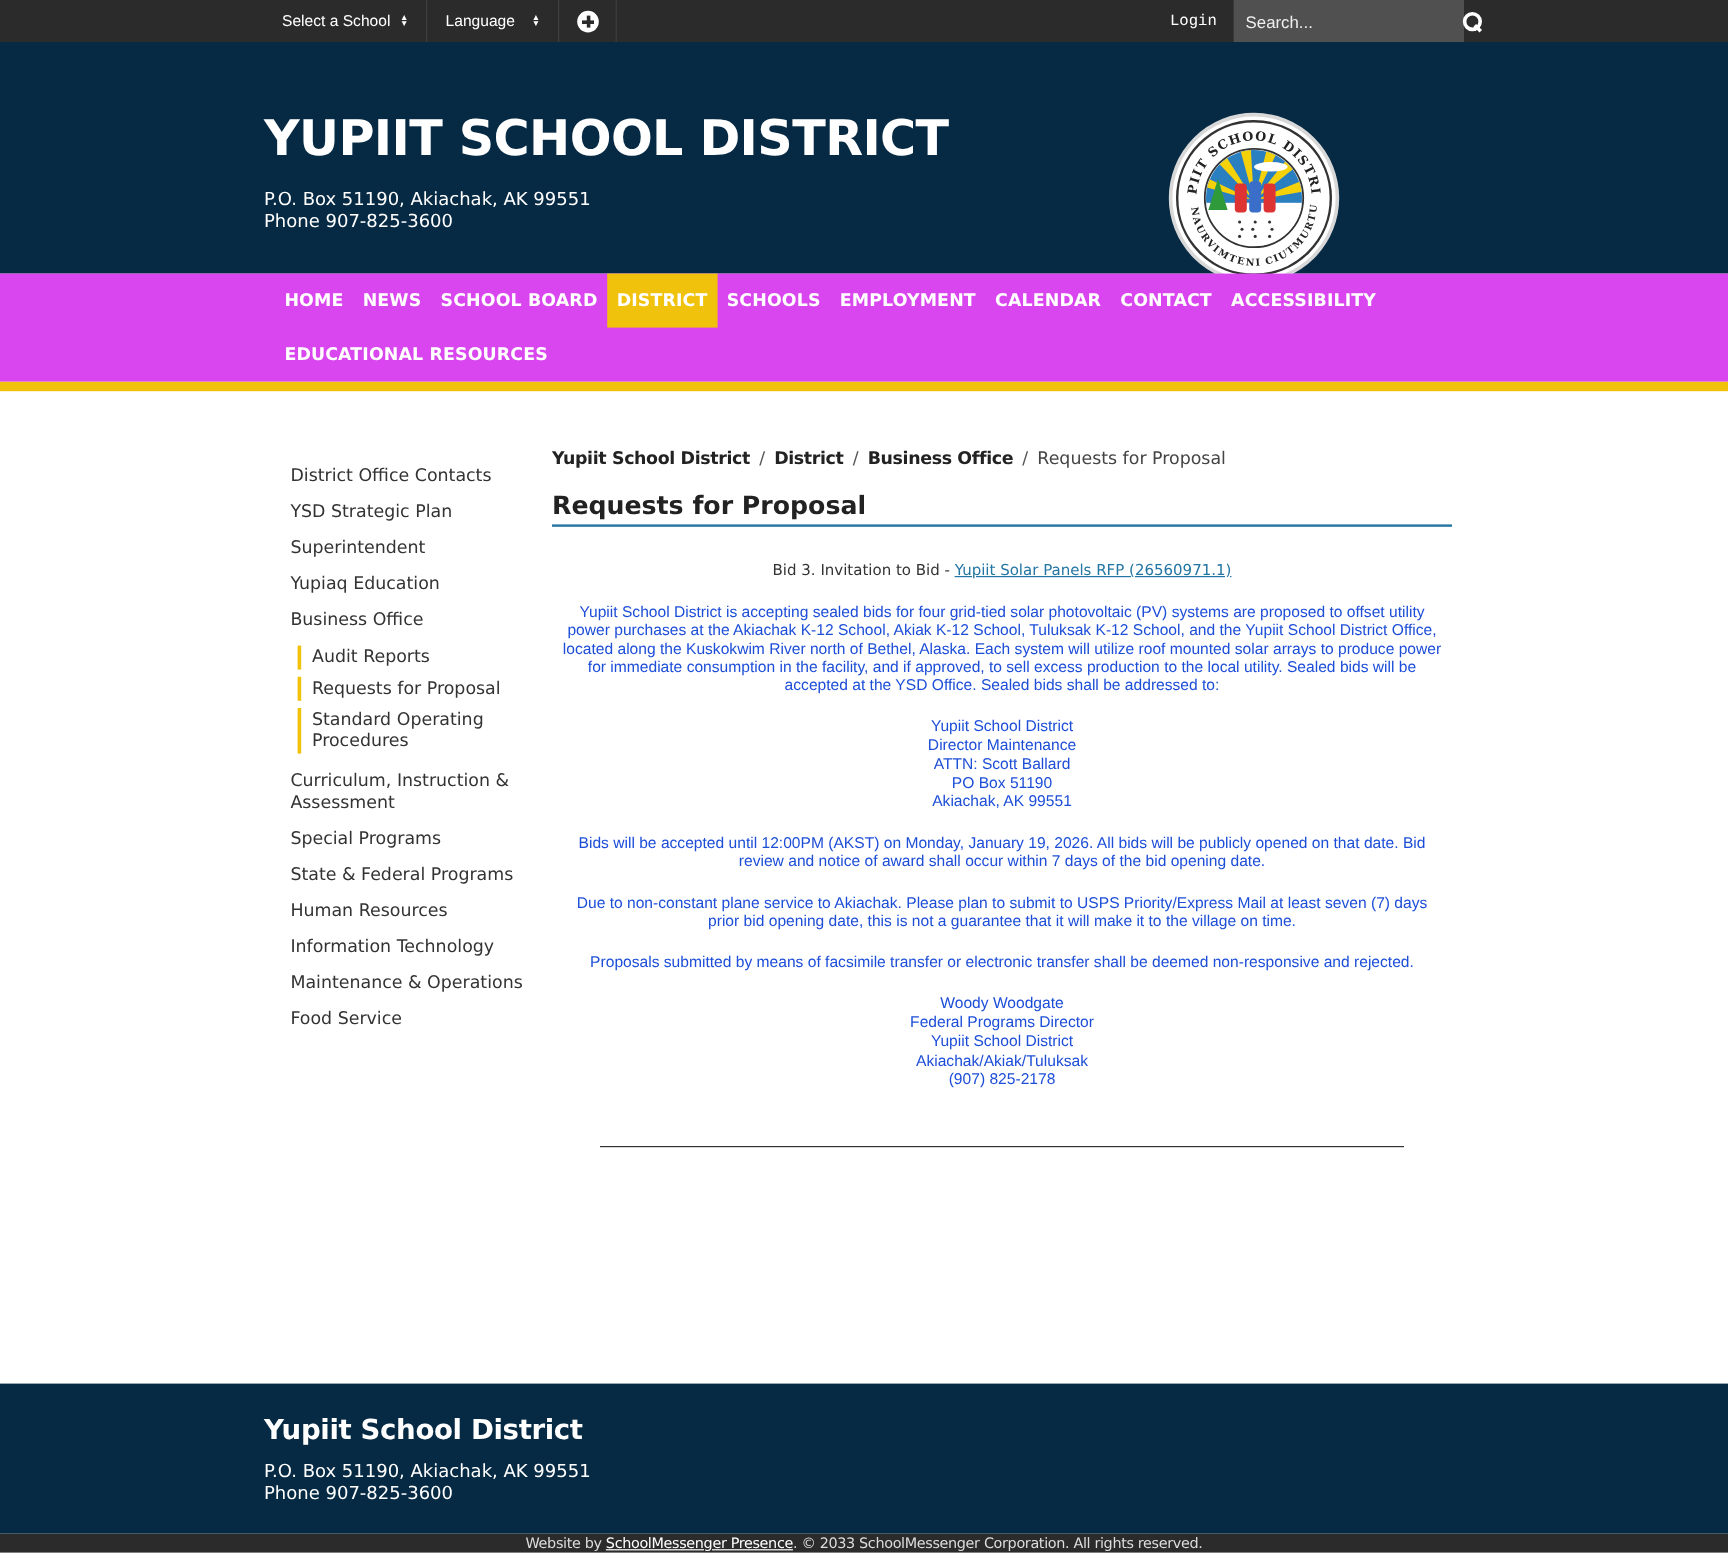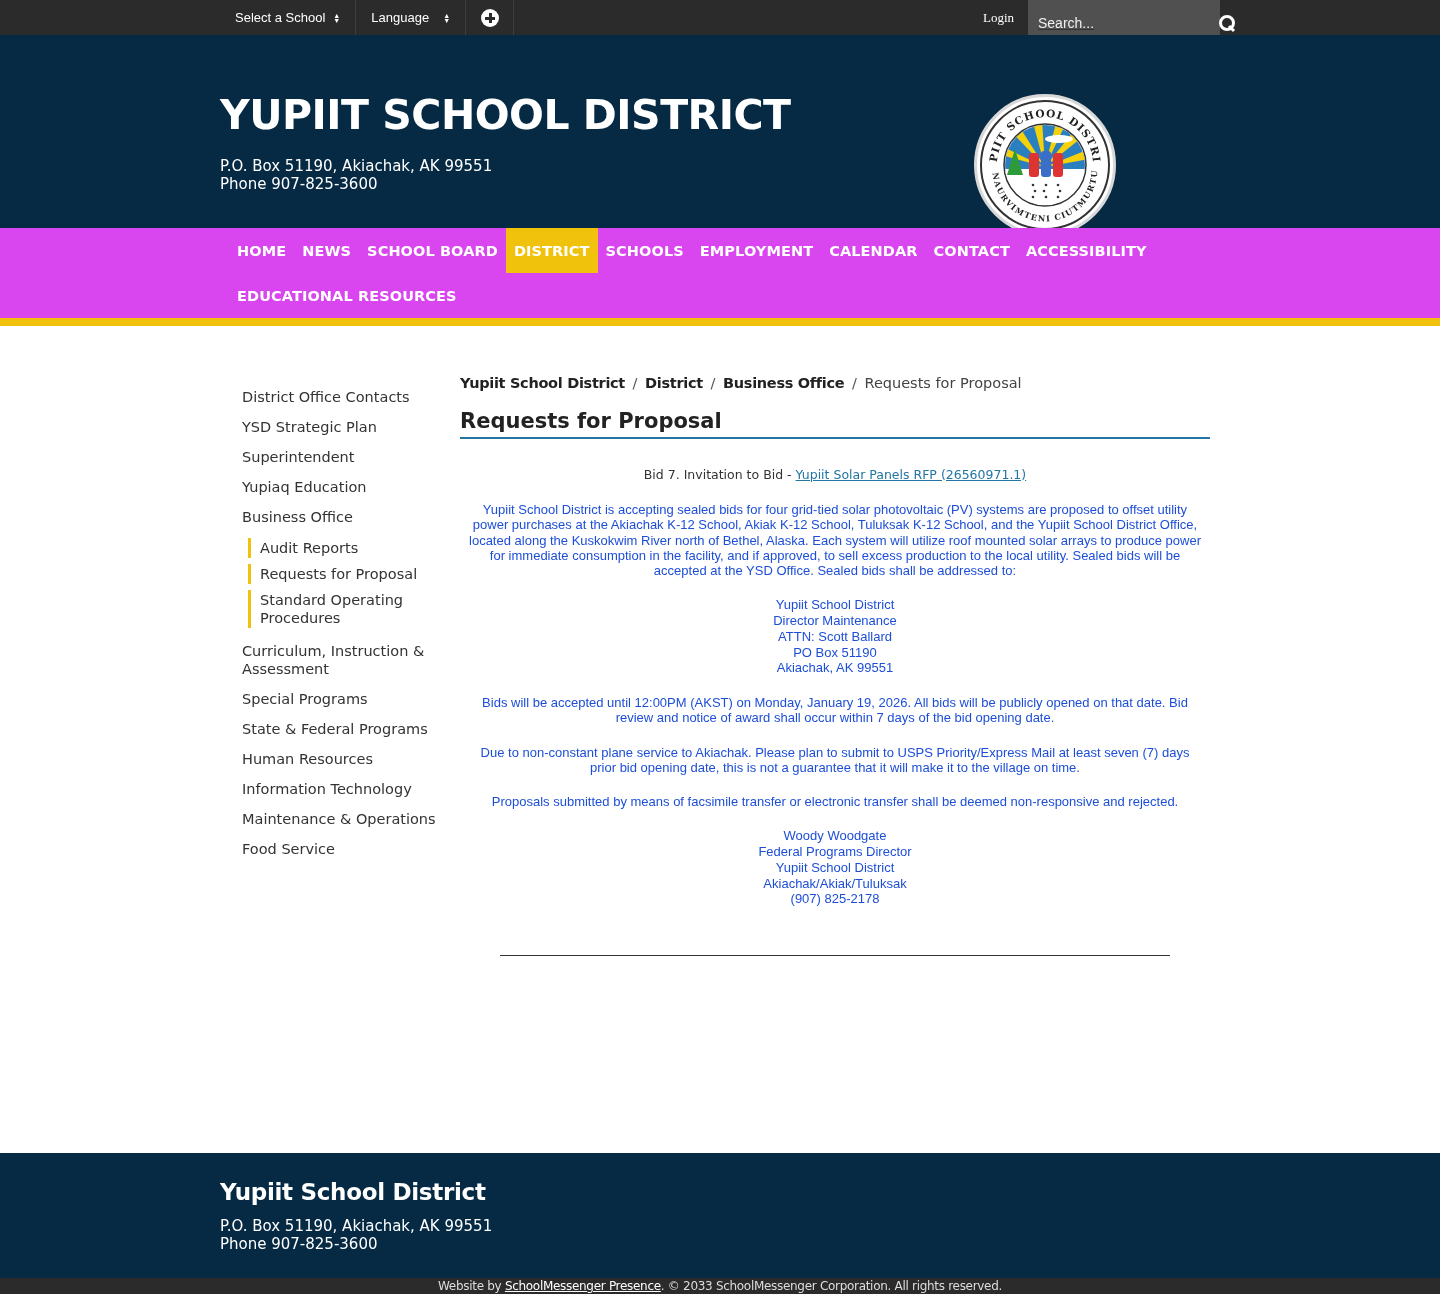--- a/index.html
+++ b/index.html
@@ -10,22 +10,22 @@
   .utility-bar { height: 35px; background: #2b2b2b; position: relative; }
   .utility-inner { position: absolute; left: 220px; right: 220px; top: 0; height: 35px; display: flex; align-items: center; }
   .util-select { height: 35px; display: flex; align-items: center; padding: 0 15px; color: #fff; font-family: "Liberation Sans", sans-serif; font-size: 13px; border-right: 1px solid #3e3e3e; cursor: pointer; }
   .util-select .updown { margin-left: 8px; display: inline-flex; flex-direction: column; align-items: center; line-height: 5px; font-size: 7px; }
   .util-plus { height: 35px; width: 48px; display: flex; align-items: center; justify-content: center; cursor: pointer; }
   .util-plus .circle { width: 18px; height: 18px; border-radius: 50%; background: #fff; position: relative; }
   .util-plus .circle::before, .util-plus .circle::after { content: ""; position: absolute; background: #2b2b2b; }
   .util-plus .circle::before { left: 4px; right: 4px; top: 8px; height: 3px; }
   .util-plus .circle::after { top: 4px; bottom: 4px; left: 8px; width: 3px; }
   .util-spacer { flex: 1; }
-  .util-login { color: #fff; font-family: Liberation Serif, serif; font-size: 13px; padding: 12px 14px; height: 35px; display: flex; align-items: center; cursor: pointer; }
-  .util-search { width: 192px; height: 35px; background: #505050; display: flex; align-items: flex-end; padding: 4px 10px; text-decoration: underline; }
+  .util-login { color: #fff; font-family: Liberation Mono, monospace; font-size: 13px; padding: 12px 14px; height: 35px; display: flex; align-items: center; cursor: pointer; }
+  .util-search { width: 192px; height: 35px; background: #505050; display: flex; align-items: center; padding: 4px 10px; }
   .util-search input { flex: 1; background: transparent; border: none; outline: none; color: #fff; font-family: "Liberation Sans", sans-serif; font-size: 14px; }
   .util-search input::placeholder { color: #f0f0f0; }
   .util-search .mag { width: 16px; height: 16px; position: relative; cursor: pointer; }
   .util-search .mag::before { content: ""; position: absolute; left: 0; top: 0; width: 10px; height: 10px; border: 3px solid #fff; border-radius: 50%; }
   .util-search .mag::after { content: ""; position: absolute; left: 11px; top: 10px; width: 3px; height: 7px; background: #fff; transform: rotate(-45deg); }
 
   
   .header { height: 193px; background: #062a44; position: relative; }
   .header .title { position: absolute; left: 220px; top: 56px; color: #fff; font-family: "DejaVu Sans", sans-serif; font-weight: bold; font-size: 41px; letter-spacing: -0.5px; }
   .header .addr { position: absolute; left: 220px; top: 122px; color: #fff; font-size: 15px; line-height: 18px; }
@@ -198,21 +198,21 @@
       <span class="crumb-link">District</span>
       <span class="sep">/</span>
       <span class="crumb-link">Business Office</span>
       <span class="sep">/</span>
       <span class="crumb-current">Requests for Proposal</span>
     </div>
     <h1 class="page-title">Requests for Proposal</h1>
 
     <div class="doc">
       <div class="bid-line">
-        <span>Bid 7. Invitation to Bid - </span><a>Yupiit Solar Panels RFP (26560971.1)</a>
+        <span>Bid 3. Invitation to Bid - </span><a>Yupiit Solar Panels RFP (26560971.1)</a>
       </div>
       <p class="para" style="margin-top:20px">Yupiit School District is accepting sealed bids for four grid-tied solar photovoltaic (PV) systems are proposed to offset utility power purchases at the Akiachak K-12 School, Akiak K-12 School, Tuluksak K-12 School, and the Yupiit School District Office, located along the Kuskokwim River north of Bethel, Alaska. Each system will utilize roof mounted solar arrays to produce power for immediate consumption in the facility, and if approved, to sell excess production to the local utility. Sealed bids will be accepted at the YSD Office. Sealed bids shall be addressed to:</p>
       <p class="block">
         <span>Yupiit School District</span><br>
         <span>Director Maintenance</span><br>
         <span>ATTN: Scott Ballard</span><br>
         <span>PO Box 51190</span><br>
         <span>Akiachak, AK 99551</span>
       </p>
       <p class="para">Bids will be accepted until 12:00PM (AKST) on Monday, January 19, 2026. All bids will be publicly opened on that date. Bid review and notice of award shall occur within 7 days of the bid opening date.</p>

